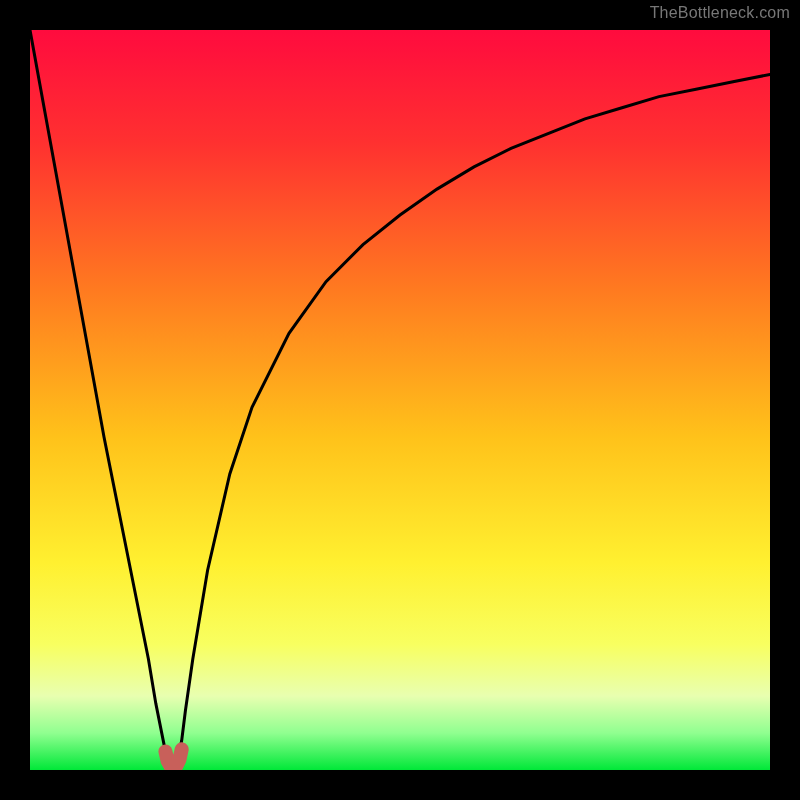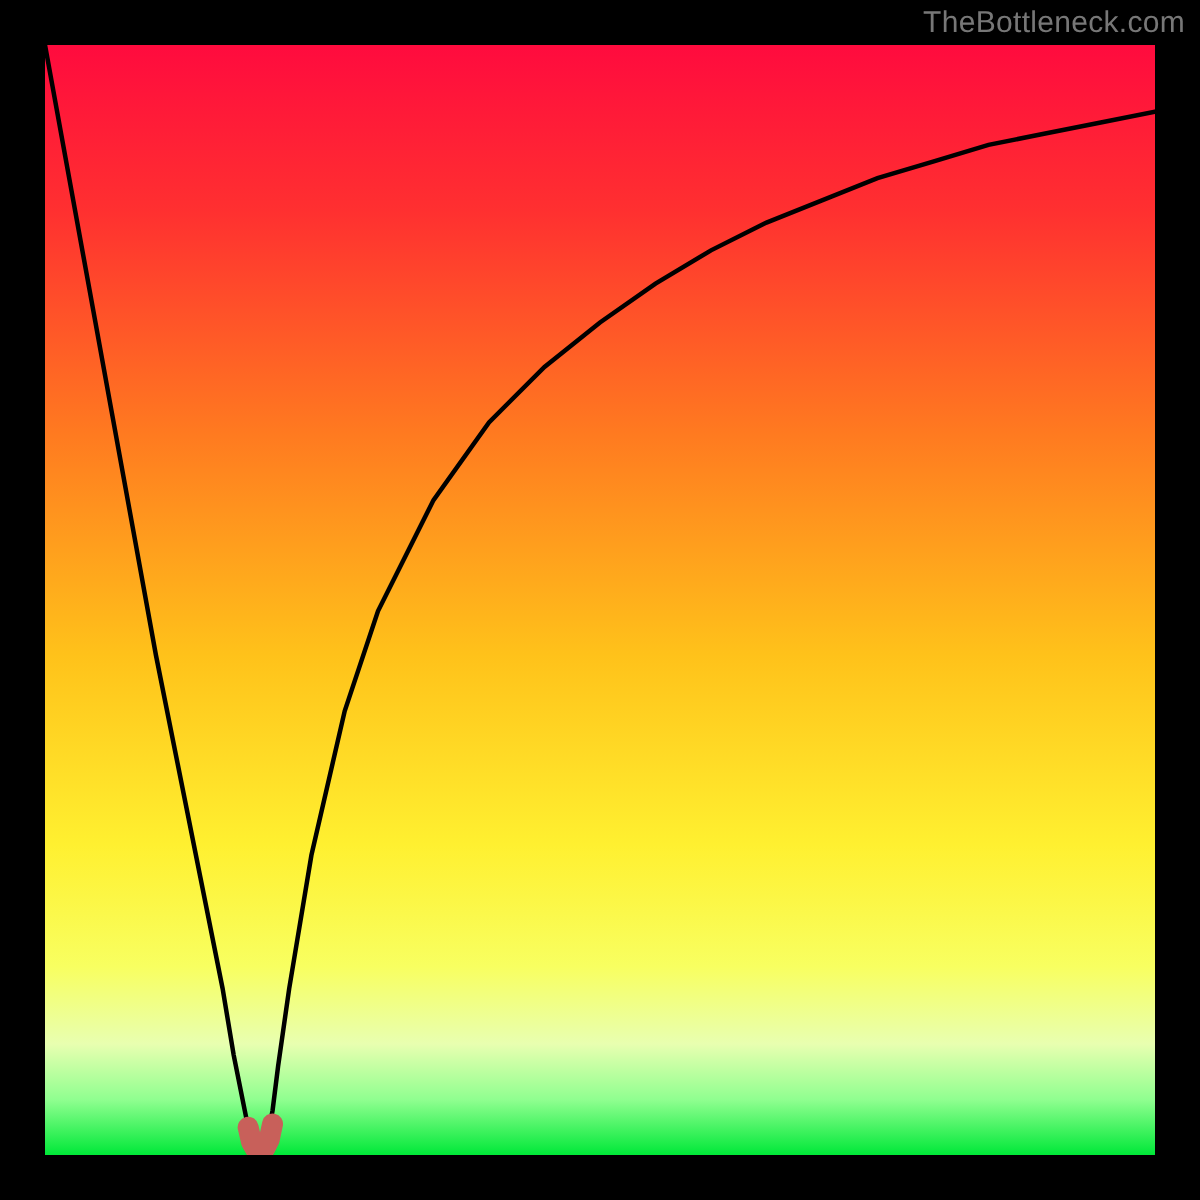--- a/index.html
+++ b/index.html
@@ -17,21 +17,21 @@
     top: 30px;
     width: 740px;
     height: 740px;
     background: #000;
   }
   .watermark {
     position: absolute;
     top: 4px;
     right: 10px;
     color: #777;
-    font-size: 20px;
+    font-size: 16px;
     font-weight: 500;
     letter-spacing: 0.2px;
     z-index: 10;
   }
   svg {
     display: block;
   }
 </style>
 </head>
 <body>

